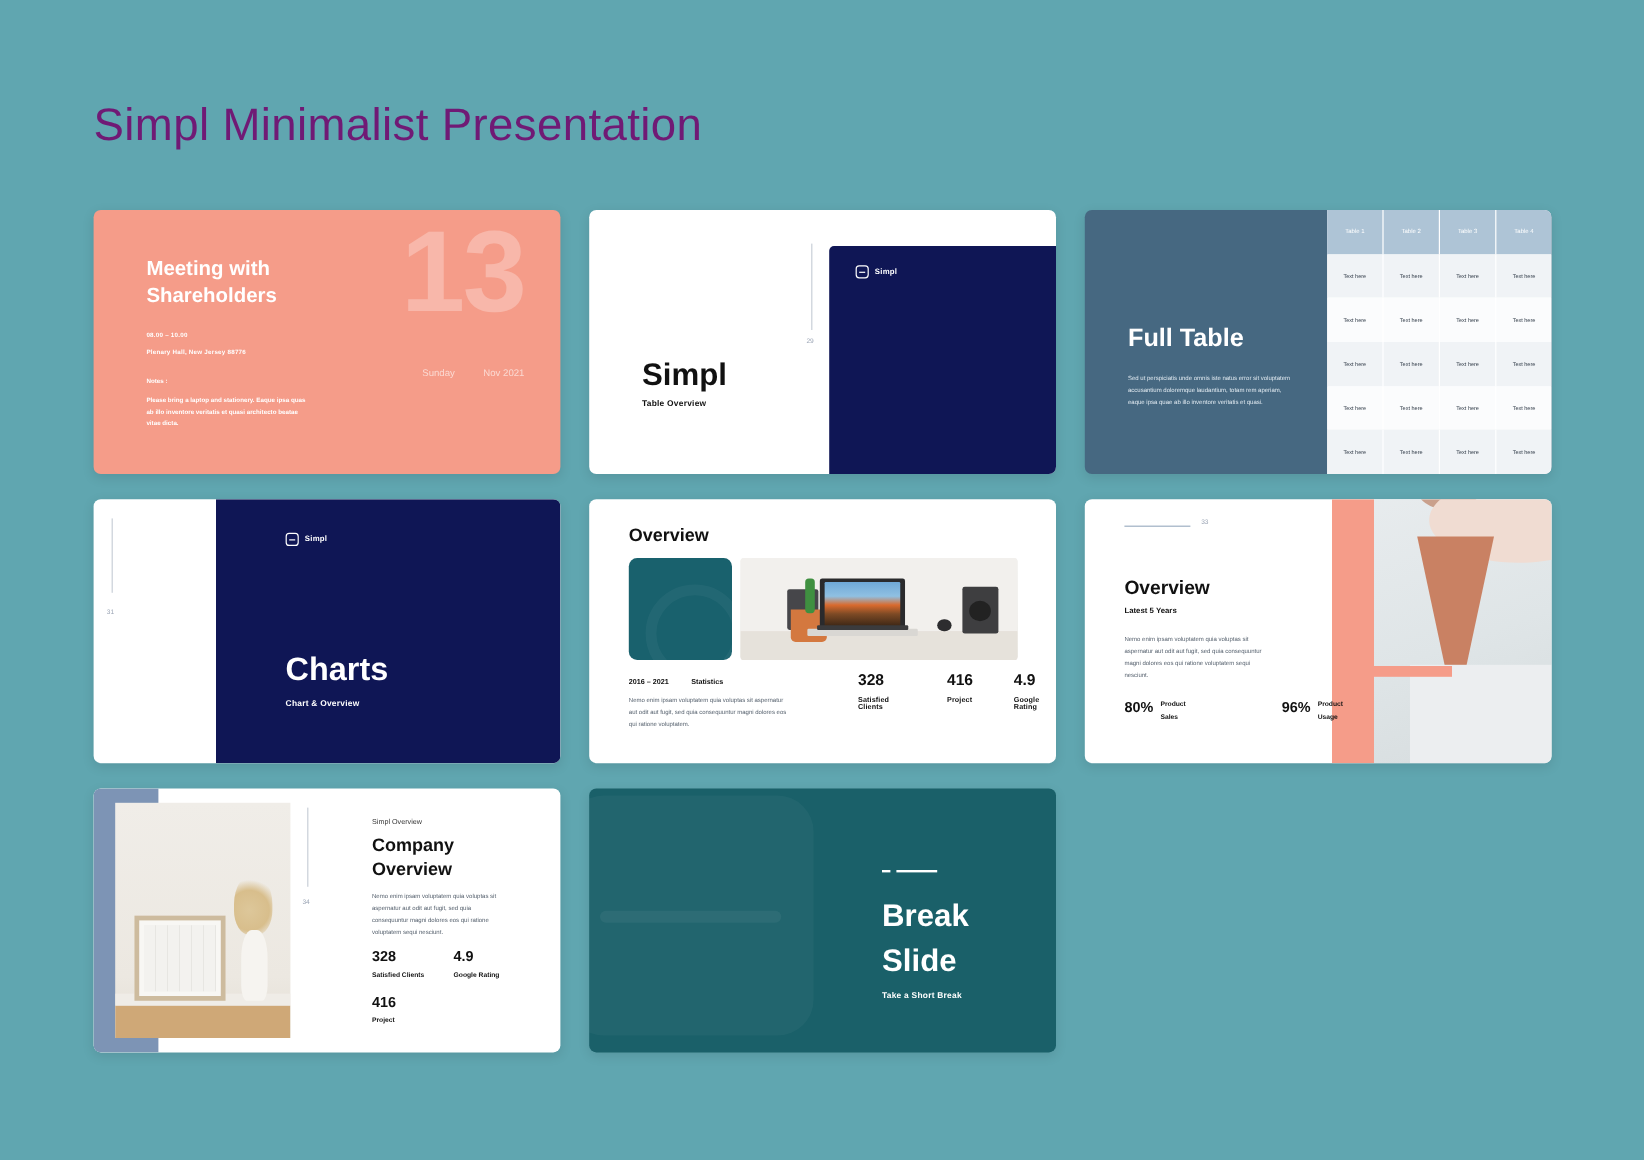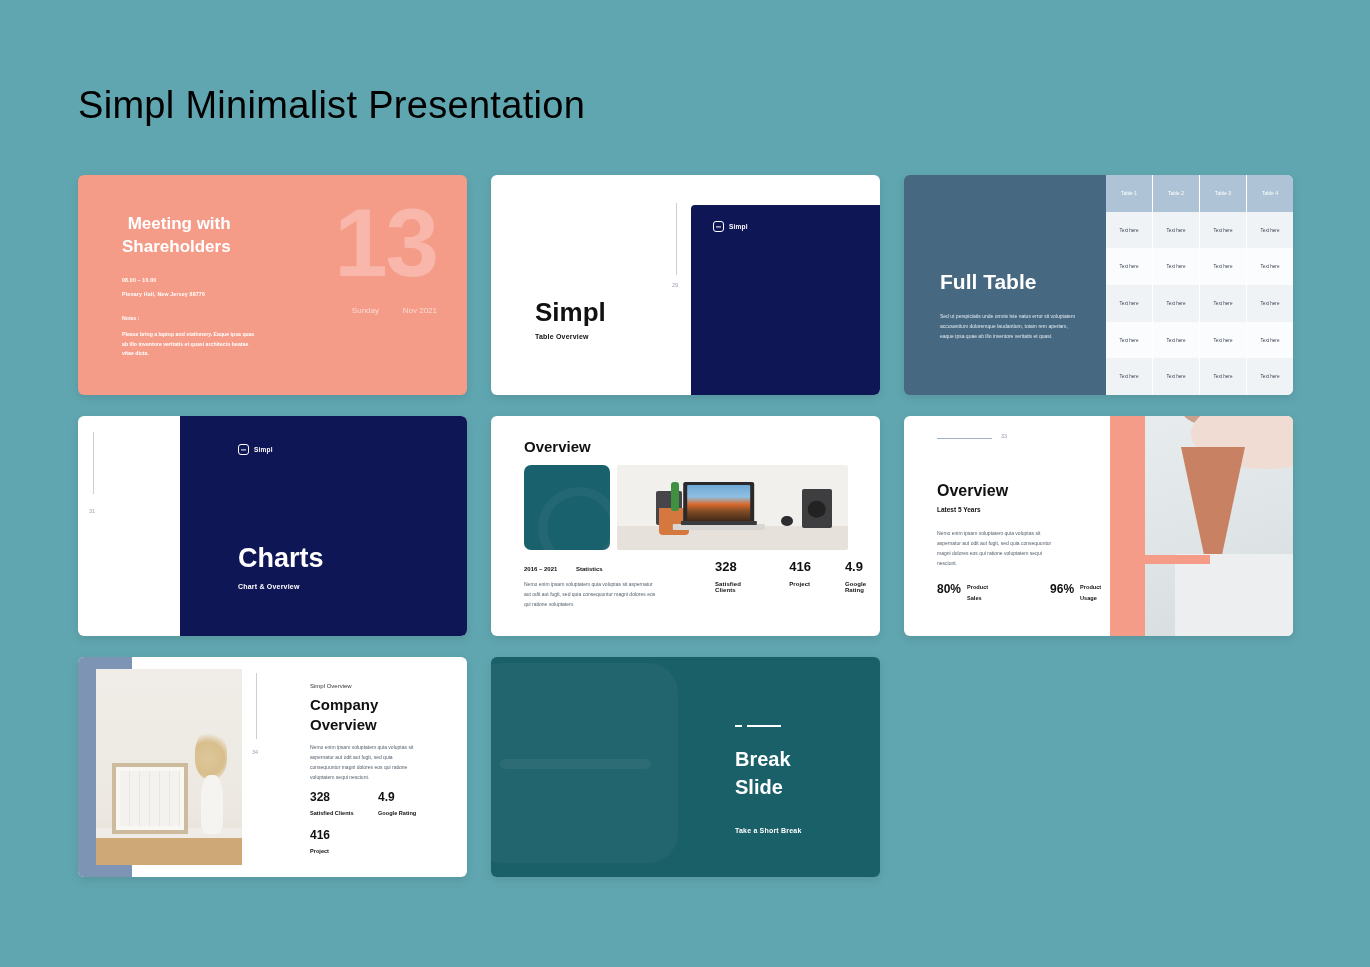--- a/index.html
+++ b/index.html
@@ -8,21 +8,21 @@
     background: #60a6b0;
     font-family: "Liberation Sans", sans-serif;
     overflow: hidden;
   }
   .page-title {
     position: absolute;
     left: 78px; top: 84px;
     font-size: 38px;
     font-weight: 400;
     letter-spacing: 0.3px;
-    color: #000000;
+    color: #701a75;
   }
   .grid {
     position: absolute;
     left: 78px; top: 175px;
     width: 1215px;
     display: grid;
     grid-template-columns: repeat(3, 389px);
     grid-template-rows: repeat(3, 220px);
     column-gap: 24px;
     row-gap: 21px;
@@ -36,29 +36,28 @@
     box-shadow: 0 3px 10px rgba(0,0,0,0.10);
   }
 
   
   .s1 { background: #f59c89; }
   .s1-title {
     position: absolute; left: 44px; top: 38px;
     font-size: 17px; line-height: 1.35;
     font-weight: 700; color: #ffffff;
     white-space: pre-line;
-    text-align: right;
   }
   .s1-time { position: absolute; left: 44px; top: 102px; font-size: 5.2px; font-weight: 700; color:#ffffff; letter-spacing:.2px;}
   .s1-place { position: absolute; left: 44px; top: 116px; font-size: 5.2px; font-weight: 700; color:#ffffff; letter-spacing:.2px;}
   .s1-noteslbl { position: absolute; left: 44px; top: 140px; font-size: 5.2px; font-weight: 700; color:#ffffff;}
   .s1-notes { position: absolute; left: 44px; top: 155px; width: 133px; font-size: 5.2px; line-height: 1.85;
               font-weight: 700; color:#ffffff; }
   .s1-bignum {
-    position: absolute; right: 30px; top: 20px;
+    position: absolute; right: 30px; top: 4px;
     font-size: 96px; font-weight: 700; line-height: 1;
     color: rgba(255,255,255,0.28); letter-spacing: -2px;
   }
   .s1-day { position: absolute; right: 88px; top: 131px; font-size: 8px; color: rgba(255,255,255,0.62); font-weight:400;}
   .s1-date { position: absolute; right: 30px; top: 131px; font-size: 8px; color: rgba(255,255,255,0.62); font-weight:400;}
 
   
   .logo-wrap { position: absolute; display: flex; align-items: center; gap: 5px; }
   .logo-mark {
     width: 11px; height: 11px; border-radius: 3px;
@@ -126,21 +125,21 @@
   .s5-kpis { position: absolute; left: 224px; top: 143px; display: flex; gap: 34px; }
   .kpi-num { font-size: 13px; font-weight: 700; color:#111; }
   .kpi-lbl { font-size: 6px; font-weight: 700; color:#111; margin-top: 7px; letter-spacing:.1px;}
 
   
   .s6-rule { position:absolute; left: 33px; top: 22px; width: 55px; height:1px; background:#9fb0c2;}
   .s6-pnum { position:absolute; left: 97px; top: 17px; font-size: 5.5px; color:#9aa4b4;}
   .s6-title { position:absolute; left: 33px; top: 66px; font-size: 16px; font-weight: 700; color:#111;}
   .s6-sub { position:absolute; left: 33px; top: 90px; font-size: 6.5px; font-weight: 700; color:#111;}
   .s6-body { position:absolute; left: 33px; top: 112px; width: 115px; font-size: 5px; line-height: 2.0; color:#55606d;}
-  .s6-kpis { position:absolute; left: 33px; top: 166px; display:flex; gap: 49px; }
+  .s6-kpis { position:absolute; left: 33px; top: 166px; display:flex; gap: 67px; }
   .s6-kpi { display:flex; align-items:flex-start; gap:6px;}
   .s6-kpi-num { font-size: 12px; font-weight: 700; color:#111;}
   .s6-kpi-lbl { font-size: 5.6px; font-weight: 700; color:#111; line-height:1.9; width: 34px; white-space: pre-line;}
   .s6-art { position:absolute; right: 0; top:0; bottom:0; width: 182px; overflow:hidden;
             background: linear-gradient(160deg,#e8ecee 0%,#dfe5e7 55%,#d6dcde 100%); }
   .s6-stool-top { position:absolute; left: 44%; top: -8%; width: 82%; height: 32%; border-radius:50%; background:#f0dcd2;}
   .s6-stool-leg { position:absolute; left: 56%; top: 14%; width: 0; height: 0; transform: translateX(-50%);
                   border-left: 32px solid transparent; border-right: 32px solid transparent; border-top: 150px solid #c98163;}
   .s6-knob { position:absolute; left: 53%; top:-14%; width: 30%; height: 18%; border-radius:50%; background:#c9a08c; transform:translateX(-50%);}
   .s6-salmon-bar { position:absolute; left: 0; top: 0; width: 35px; height: 100%; background:#f59c89;}
@@ -172,21 +171,21 @@
   
   .s8 { background:#1a6069; }
   .s8-wm { position:absolute; left: -18px; top: 6px; width: 205px; height: 200px; border-radius: 30px;
            background: rgba(255,255,255,0.035); }
   .s8-wm::after { content:""; position:absolute; left: 13%; top: 48%; right: 13%; height: 10px; border-radius:6px;
            background: rgba(255,255,255,0.05); }
   .s8-dash { position:absolute; left: 244px; top: 68px; display:flex; align-items:center; gap:5px;}
   .s8-dash i { display:block; height:1.6px; background:#ffffff; }
   .s8-dash i.a { width: 7px; }
   .s8-dash i.b { width: 34px; }
-  .s8-title { position:absolute; left: 244px; top: 88px; font-size: 20px; line-height:1.42; font-weight: 700; color:#ffffff; white-space:pre-line;}
+  .s8-title { position:absolute; left: 244px; top: 88px; font-size: 26px; line-height:1.42; font-weight: 700; color:#ffffff; white-space:pre-line;}
   .s8-sub { position:absolute; left: 244px; top: 170px; font-size: 7px; font-weight: 700; color:#ffffff; letter-spacing:.2px;}
 
   
   .s9-navy { position:absolute; left: 0; top: 0; bottom: 0; width: 272px; background:#0f1655; border-radius: 0 26px 0 0;}
   .s9-title { position:absolute; left: 48px; bottom: 57px; font-size: 26px; font-weight: 700; color:#ffffff;}
   .s9-sub { position:absolute; left: 48px; bottom: 41px; font-size: 7px; font-weight: 700; color:#ffffff; letter-spacing:.2px;}
   .s9-rule { position:absolute; right: 24px; top: 18px; width:1px; height: 66px; background:#c9cfd8;}
   .s9-pnum { position:absolute; right: 18px; top: 92px; font-size: 5.5px; color:#9aa4b4;}
 </style>
 </head>

